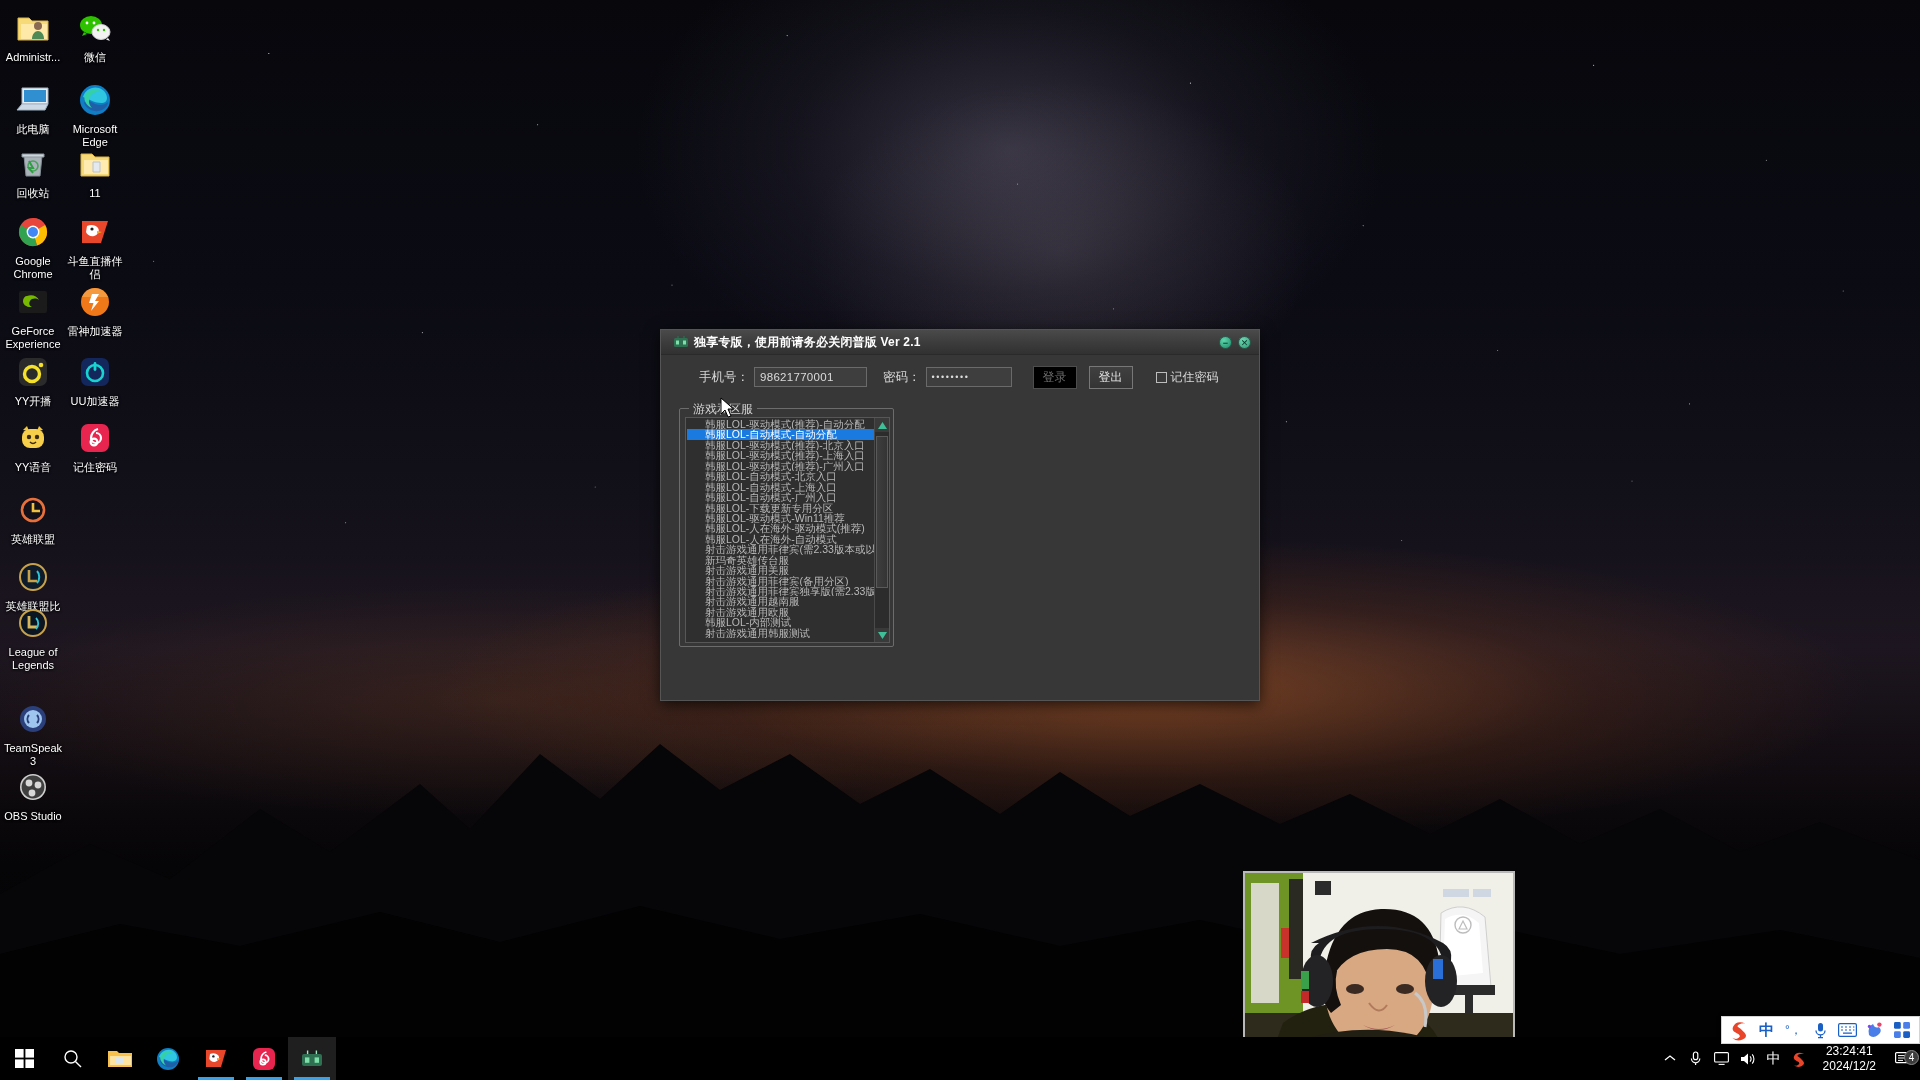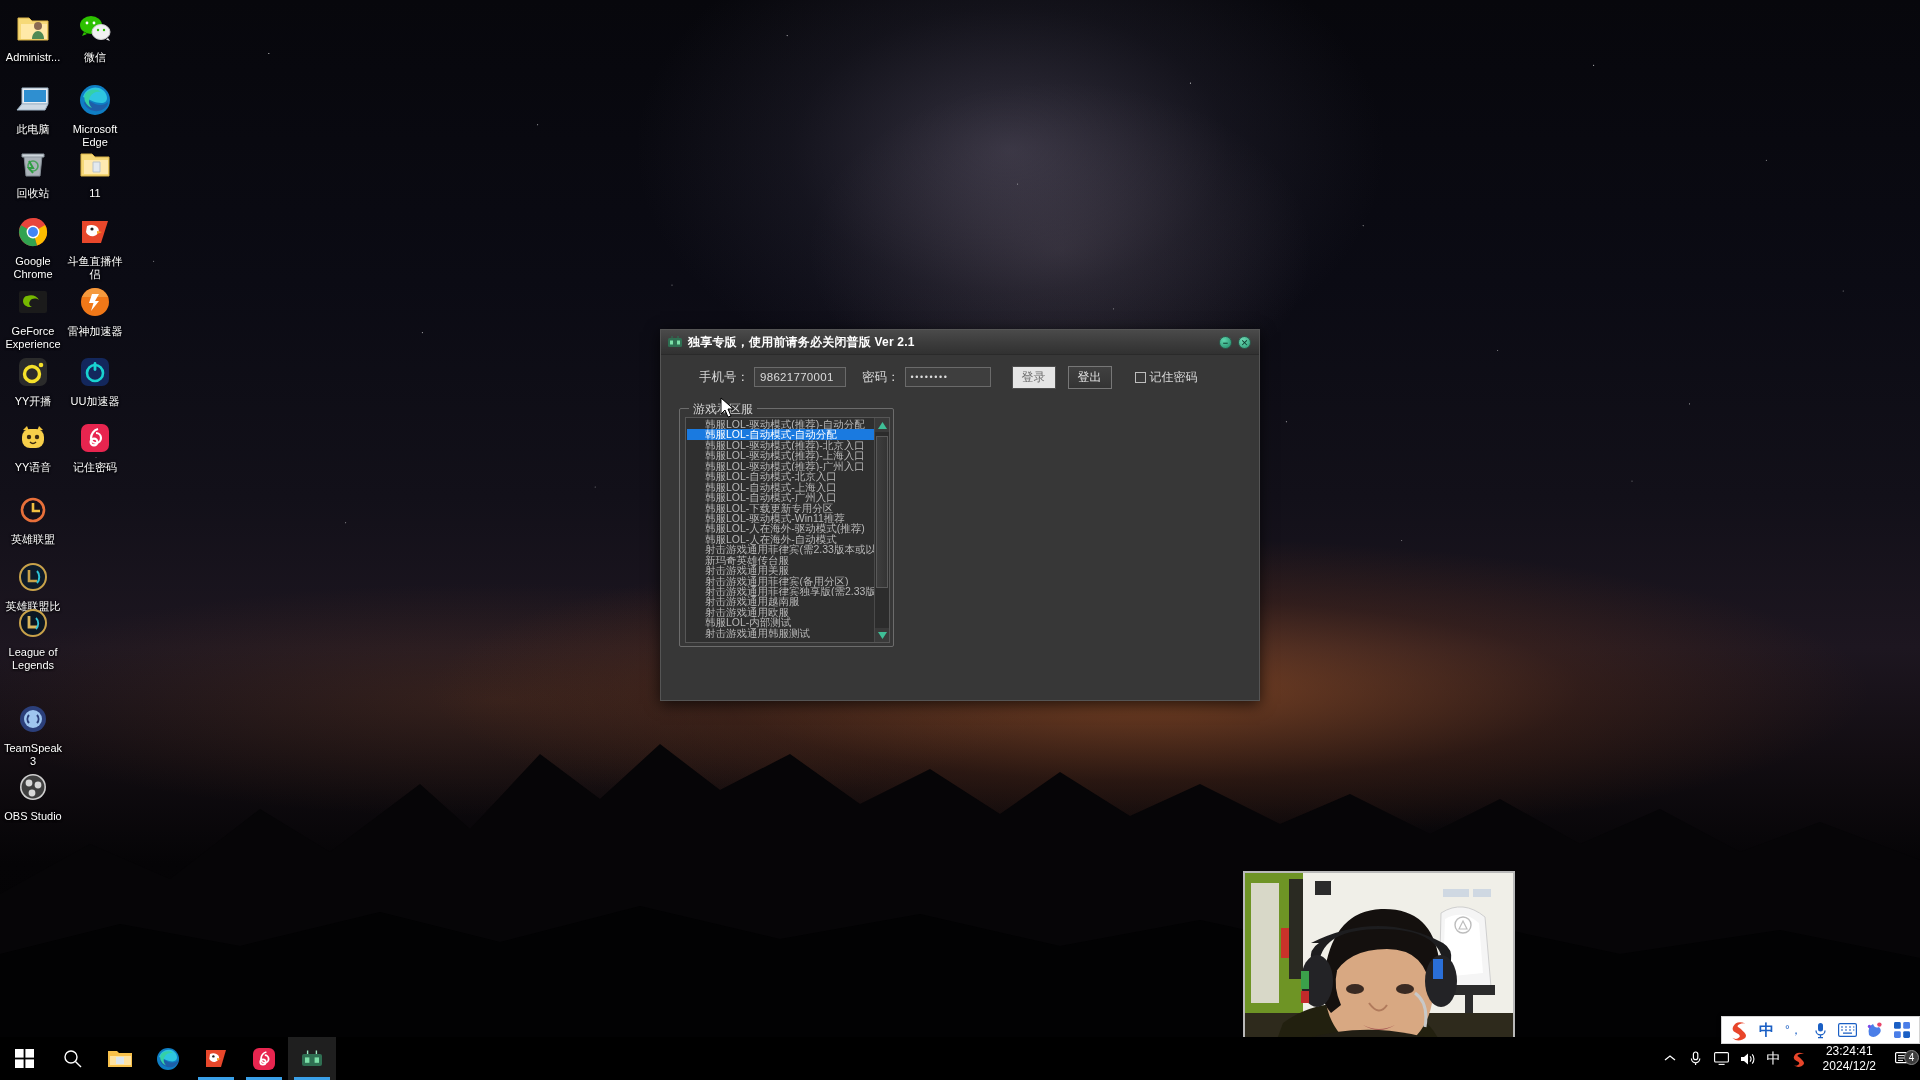--- a/index.html
+++ b/index.html
@@ -83,21 +83,21 @@
     border: 1px solid #555;
     box-shadow: 0 3px 14px rgba(0,0,0,.7);
     font-size: 12px;
     color: #d8d8d8;
   }
   #titlebar {
     height: 25px;
     background: linear-gradient(to bottom, #4a4a4a 0%, #3c3c3c 52%, #313131 100%);
     border-bottom: 1px solid #2a2a2a;
     display: flex; align-items: center;
-    padding: 0 6px;
+    padding: 0 12px;
     position: relative;
   }
   #title-icon { width: 16px; height: 16px; margin-right: 5px; }
   #title-text {
     font-size: 12px; font-weight: bold; color: #ffffff;
     white-space: nowrap; letter-spacing: .2px;
   }
   .win-btn {
     width: 13px; height: 13px; border-radius: 50%;
     border: 1px solid #2c5a4c;
@@ -119,33 +119,33 @@
   .txtbox {
     background: #3e3e3e;
     border: 1px solid #6a6a6a;
     height: 20px;
     color: #dcdcdc;
     font-size: 11.5px;
     padding: 0 5px;
     display: flex; align-items: center;
     letter-spacing: .3px;
   }
-  #phone-input { width: 92px; }
+  #phone-input { width: 113px; }
   #pwd-input { width: 86px; letter-spacing: 1.6px; font-size: 9px; }
   .dlgbtn {
     height: 23px; min-width: 40px;
     background: linear-gradient(to bottom, #404040, #343434);
     border: 1px solid #777;
     color: #e2e2e2;
     font-size: 12px;
     display: flex; align-items: center; justify-content: center;
     padding: 0 9px;
     cursor: pointer;
   }
-  .dlgbtn.disabled { color: #6e6e6e; border-color: #4d4d4d; background: #e5e5e5; cursor: default; }
+  .dlgbtn.disabled { color: #6e6e6e; border-color: #4d4d4d; background: #000000; cursor: default; }
   .chk-wrap { display: flex; align-items: center; cursor: pointer; }
   .chkbox {
     width: 11px; height: 11px;
     border: 1px solid #bdbdbd; background: #3a3a3a;
     margin-right: 4px;
   }
 
   
   #groupbox {
     position: absolute;

